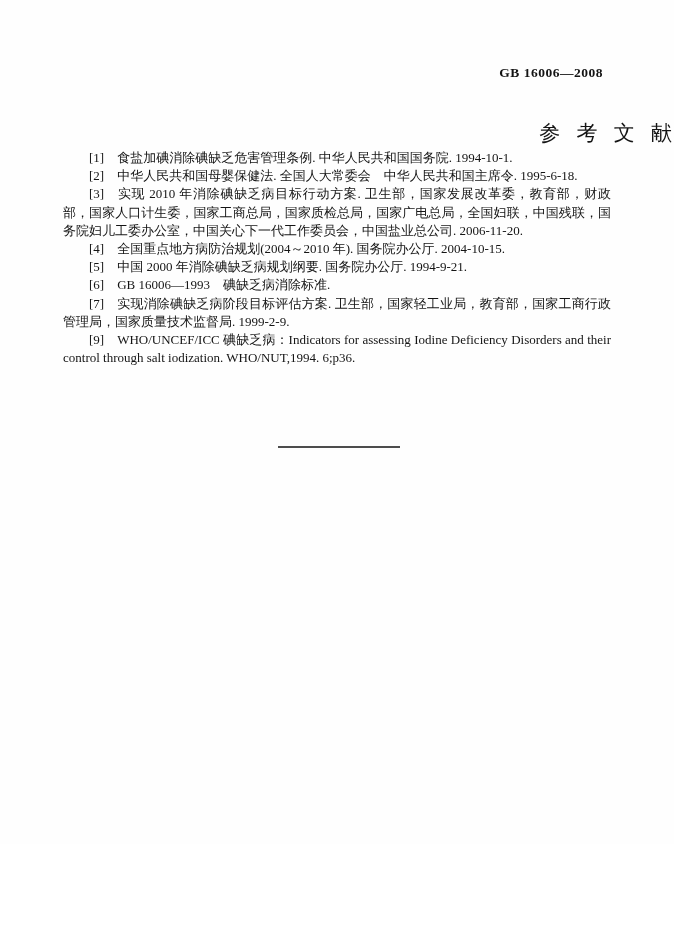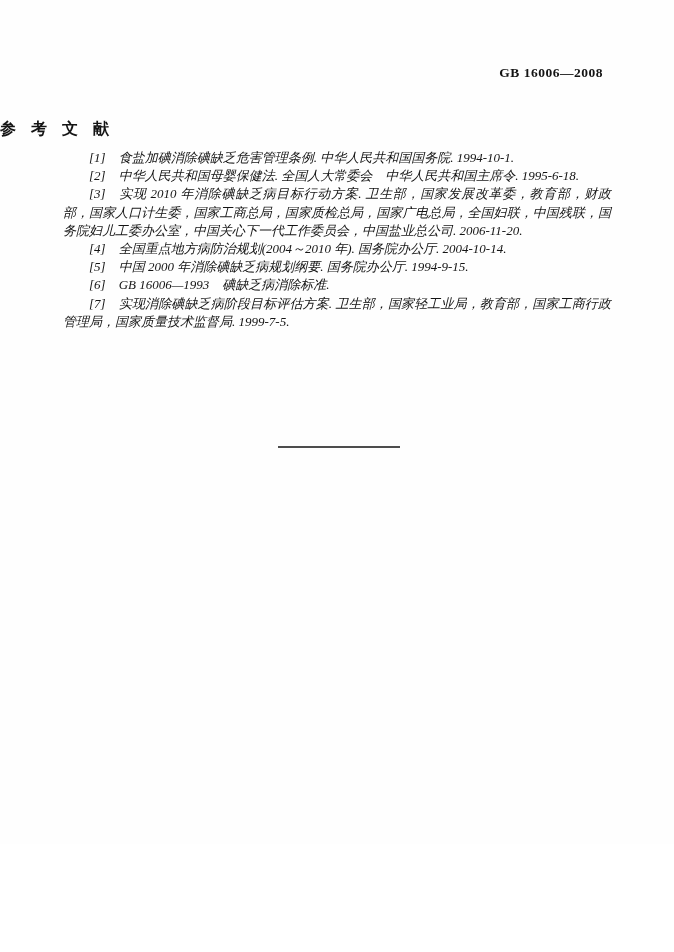--- a/index.html
+++ b/index.html
@@ -23,36 +23,35 @@
     font-size: 13.5px;
     font-weight: bold;
     letter-spacing: 0.5px;
     white-space: nowrap;
   }
   .doc-title {
     position: absolute;
     top: 119px;
     left: 0;
     width: 100%;
-    text-align: left;
-    font-size: 16px;
-    font-weight: bold;
+    text-align: right;
+    font-size: 21px;
+    font-weight: normal;
     letter-spacing: 2px;
     word-spacing: 7px;
     margin: 0;
   }
   .refs {
     position: absolute;
     top: 149px;
     left: 63px;
     width: 548px;
     font-size: 13px;
     line-height: 18.2px;
     text-align: justify;
-    font-style: italic;
   }
   .ref {
     margin: 0;
     text-indent: 2em;
   }
   .ref-label {
     margin-right: 13px;
   }
   .end-divider {
     position: absolute;
@@ -76,28 +75,31 @@
     <p class="ref">
       <span class="ref-label">[1]</span><span>食盐加碘消除碘缺乏危害管理条例. 中华人民共和国国务院. 1994-10-1.</span>
     </p>
     <p class="ref">
       <span class="ref-label">[2]</span><span>中华人民共和国母婴保健法. 全国人大常委会　中华人民共和国主席令. 1995-6-18.</span>
     </p>
     <p class="ref">
       <span class="ref-label">[3]</span><span>实现 2010 年消除碘缺乏病目标行动方案. 卫生部，国家发展改革委，教育部，财政部，国家人口计生委，国家工商总局，国家质检总局，国家广电总局，全国妇联，中国残联，国务院妇儿工委办公室，中国关心下一代工作委员会，中国盐业总公司. 2006-11-20.</span>
     </p>
     <p class="ref">
-      <span class="ref-label">[4]</span><span>全国重点地方病防治规划(2004～2010 年). 国务院办公厅. 2004-10-14.</span>
+      <span class="ref-label">[4]</span><span>全国重点地方病防治规划(2004～2010 年). 国务院办公厅. 2004-10-15.</span>
     </p>
     <p class="ref">
-      <span class="ref-label">[5]</span><span>中国 2000 年消除碘缺乏病规划纲要. 国务院办公厅. 1994-9-15.</span>
+      <span class="ref-label">[5]</span><span>中国 2000 年消除碘缺乏病规划纲要. 国务院办公厅. 1994-9-21.</span>
     </p>
     <p class="ref">
       <span class="ref-label">[6]</span><span>GB 16006—1993　碘缺乏病消除标准.</span>
     </p>
     <p class="ref">
-      <span class="ref-label">[7]</span><span>实现消除碘缺乏病阶段目标评估方案. 卫生部，国家轻工业局，教育部，国家工商行政管理局，国家质量技术监督局. 1999-7-5.</span>
+      <span class="ref-label">[7]</span><span>实现消除碘缺乏病阶段目标评估方案. 卫生部，国家轻工业局，教育部，国家工商行政管理局，国家质量技术监督局. 1999-2-9.</span>
+    </p>
+    <p class="ref">
+      <span class="ref-label">[9]</span><span>WHO/UNCEF/ICC 碘缺乏病：Indicators for assessing Iodine Deficiency Disorders and their control through salt iodization. WHO/NUT,1994. 6;p36.</span>
     </p>
   </div>
 
   <div class="end-divider"></div>
 
 </div>
 
 </body></html>

